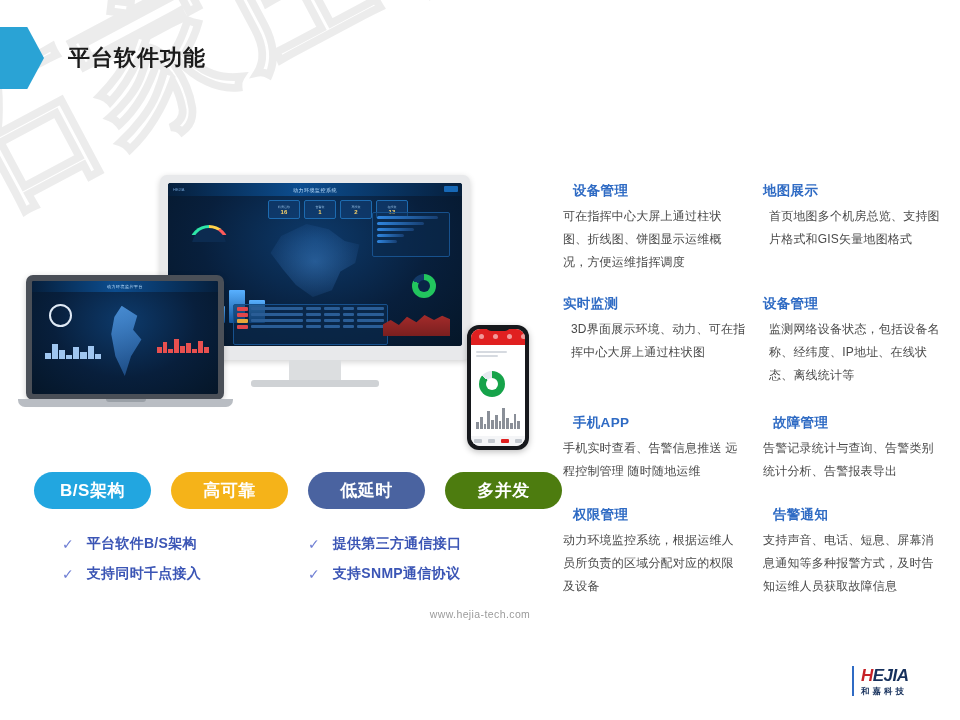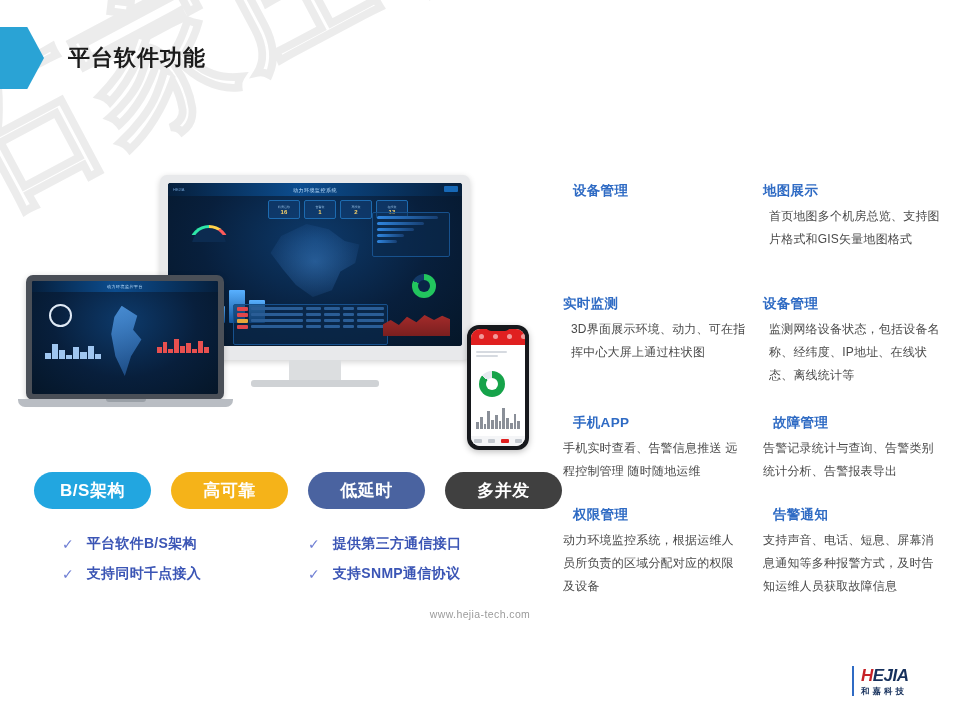--- a/index.html
+++ b/index.html
@@ -390,21 +390,21 @@
   <div class="pills">
     <div class="pill" style="background:#22a6e0">
         <span>B/S架构</span>
       </div>
     <div class="pill" style="background:#f5b319">
         <span>高可靠</span>
       </div>
     <div class="pill" style="background:#4a63a0">
         <span>低延时</span>
       </div>
-    <div class="pill" style="background:#404040">
+    <div class="pill" style="background:#4d7c0f">
         <span>多并发</span>
       </div>
   </div>
 
   <div class="checks">
     <div class="chk">
       <span class="tick">✓</span>
       <span class="txt">平台软件B/S架构</span>
     </div>
     <div class="chk">
@@ -419,20 +419,21 @@
       <span class="tick">✓</span>
       <span class="txt">支持SNMP通信协议</span>
     </div>
   </div>
 
   <div class="features">
 
     <div class="col-left">
       <div class="feat f-r1">
         <div class="feat-title indent">设备管理</div>
+        <div class="feat-body">可在指挥中心大屏上通过柱状图、折线图、饼图显示运维概况，方便运维指挥调度</div>
       </div>
       <div class="feat f-r2">
         <div class="feat-title">实时监测</div>
         <div class="feat-body" style="margin-left:8px">3D界面展示环境、动力、可在指挥中心大屏上通过柱状图</div>
       </div>
       <div class="feat f-r3">
         <div class="feat-title indent">手机APP</div>
         <div class="feat-body">手机实时查看、告警信息推送 远程控制管理 随时随地运维</div>
       </div>
       <div class="feat">

